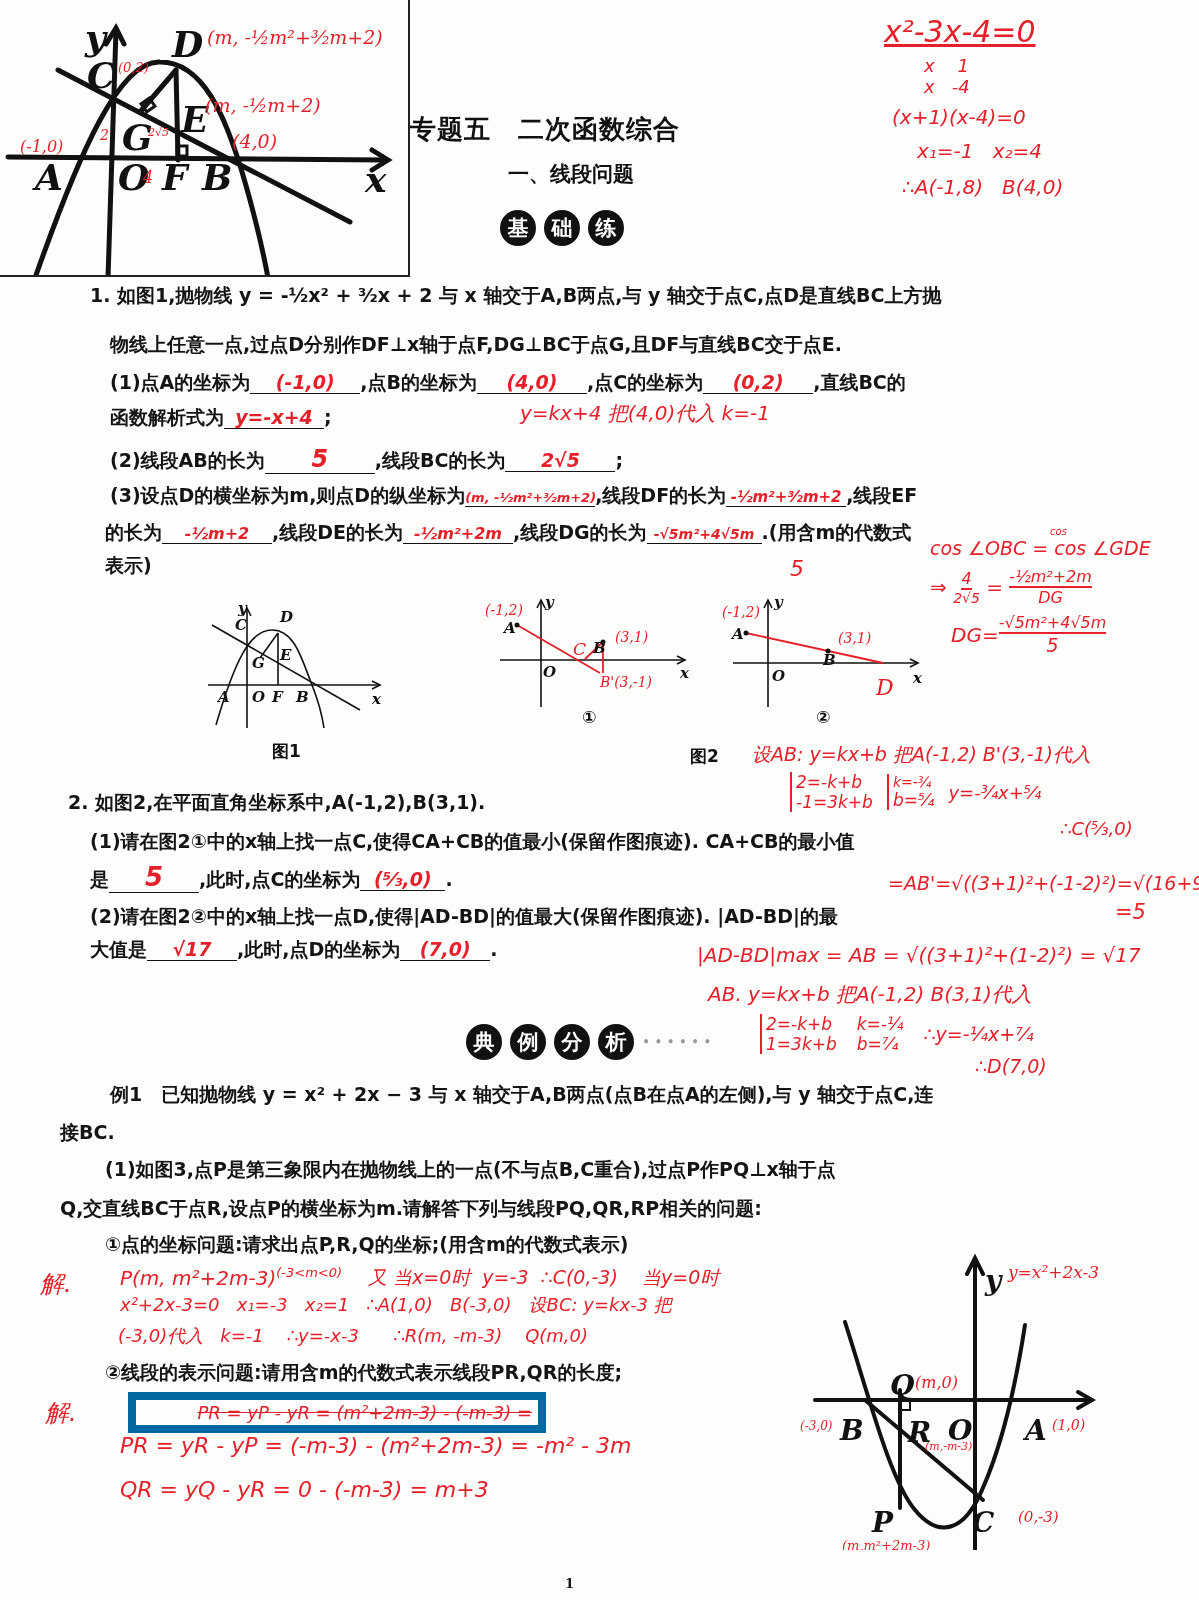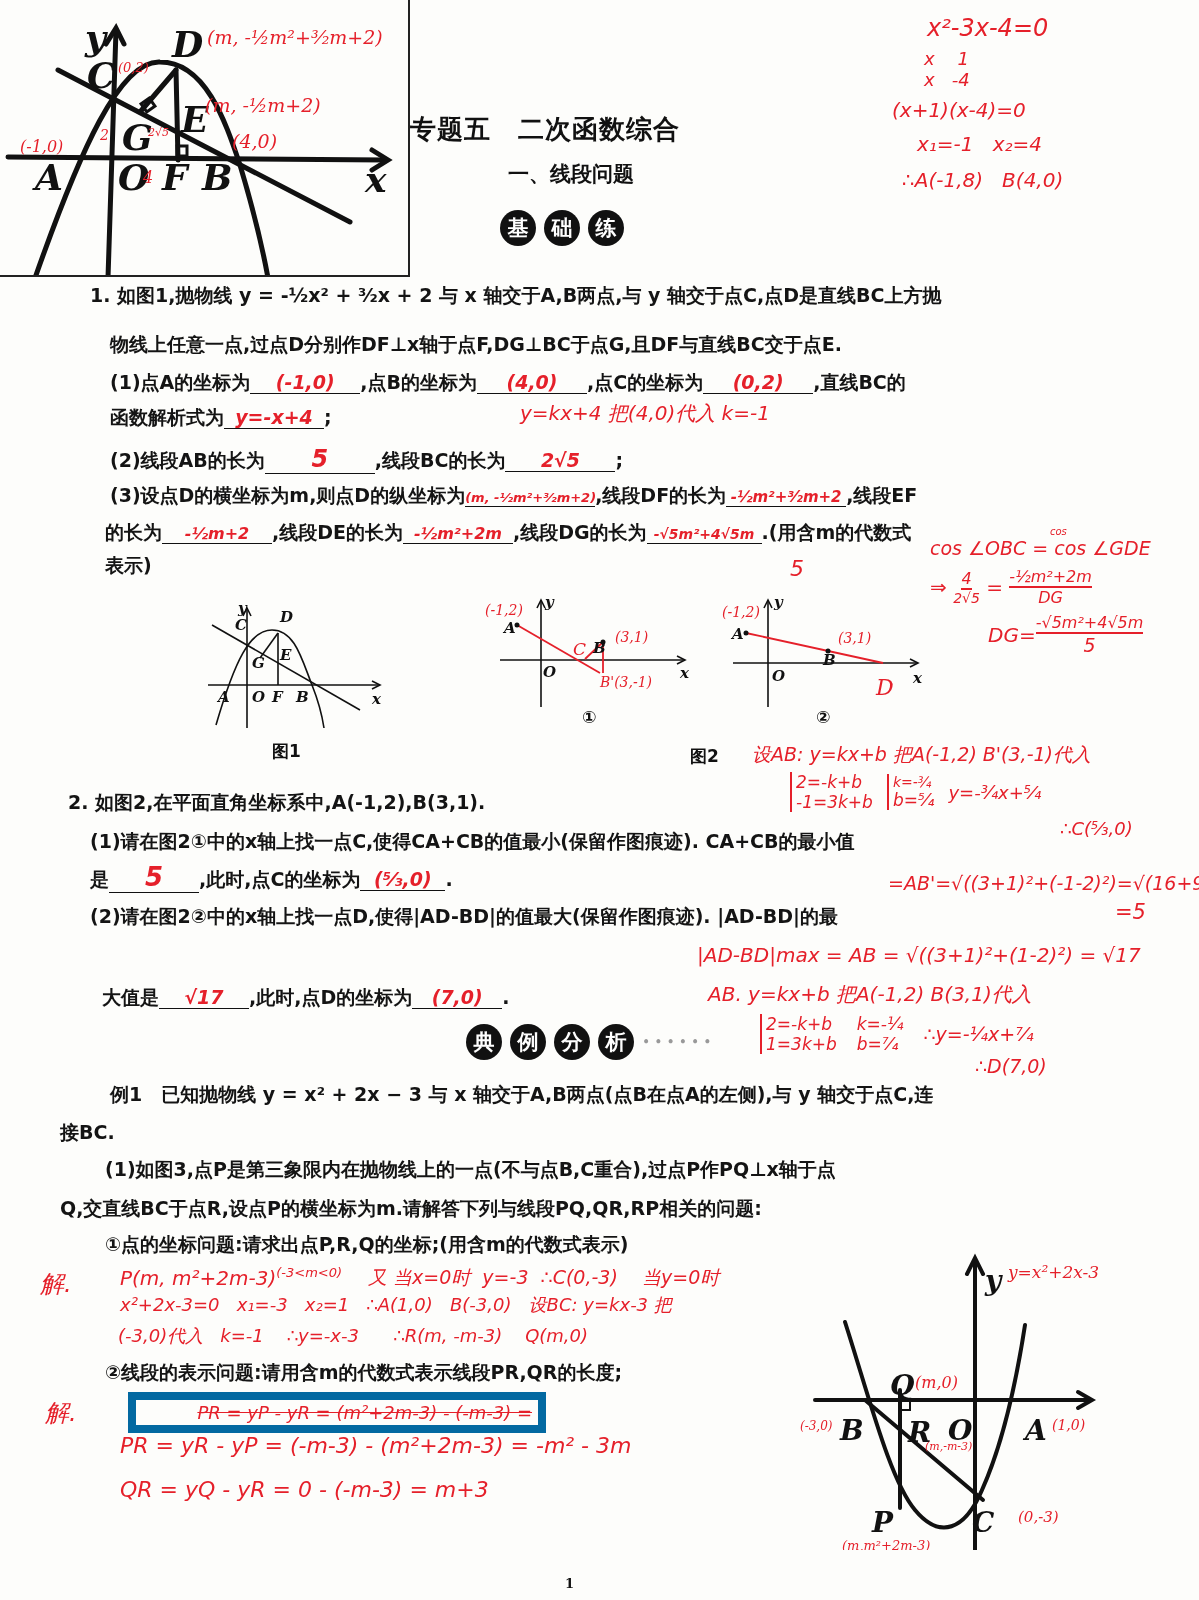--- a/index.html
+++ b/index.html
@@ -59,21 +59,21 @@
       <text x="20" y="152" font-size="16">(-1,0)</text>
       <text x="232" y="148" font-size="19">(4,0)</text>
       <text x="100" y="140" font-size="14">2</text>
       <text x="148" y="136" font-size="11">2√5</text>
       <text x="143" y="183" font-size="16">4</text>
     </g>
   </svg>
 </div>
 
 <div class="abs" style="left:812px;top:6px;width:380px;">
-  <div class="hw" style="font-size:24px;margin-left:115px;margin-top:8px;">x²-3x-4=0</div>
+  <div class="hw" style="font-size:30px;margin-left:72px;margin-top:8px;text-decoration:underline;">x²-3x-4=0</div>
   <div class="hw" style="font-size:18px;margin-left:112px;margin-top:6px;white-space:pre;">x    1</div>
   <div class="hw" style="font-size:18px;margin-left:112px;white-space:pre;">x   -4</div>
   <div class="hw" style="font-size:20px;margin-left:80px;margin-top:8px;">(x+1)(x-4)=0</div>
   <div class="hw" style="font-size:20px;margin-left:105px;margin-top:10px;white-space:pre;">x₁=-1   x₂=4</div>
   <div class="hw" style="font-size:20px;margin-left:90px;margin-top:12px;white-space:pre;">∴A(-1,8)   B(4,0)</div>
 </div>
 
 <div class="abs title" style="left:410px;top:112px;">专题五　二次函数综合</div>
 <div class="abs subtitle" style="left:508px;top:160px;">一、线段问题</div>
 <div class="abs" style="left:500px;top:210px;">
@@ -112,21 +112,21 @@
     <span style="display:inline-flex;flex-direction:column;align-items:center;">
       <span class="hw" style="font-size:16px;border-bottom:2px solid #e5202a;">4</span>
       <span class="hw" style="font-size:14px;">2√5</span>
     </span>
     <span class="hw" style="font-size:20px;">&nbsp;=&nbsp;</span>
     <span style="display:inline-flex;flex-direction:column;align-items:center;">
       <span class="hw" style="font-size:16px;border-bottom:2px solid #e5202a;">-½m²+2m</span>
       <span class="hw" style="font-size:16px;">DG</span>
     </span>
   </div>
-  <div style="display:flex;align-items:center;margin-top:6px;margin-left:58px;">
+  <div style="display:flex;align-items:center;margin-top:6px;margin-left:21px;">
     <span class="hw" style="font-size:20px;">DG=</span>
     <span style="display:inline-flex;flex-direction:column;align-items:center;">
       <span class="hw" style="font-size:16px;border-bottom:2px solid #e5202a;">-√5m²+4√5m</span>
       <span class="hw" style="font-size:19px;">5</span>
     </span>
   </div>
 </div>
 
 <div class="abs" style="left:200px;top:600px;">
   <svg width="190" height="130">
@@ -245,21 +245,21 @@
   <span class="hw" style="font-size:19px">∴y=-¼x+⁷⁄₄</span>
 </div>
 <div class="abs hw" style="left:975px;top:1055px;font-size:19px;">∴D(7,0)</div>
 
 <div class="abs body-text" style="left:68px;top:790px;">2. 如图2,在平面直角坐标系中,A(-1,2),B(3,1).</div>
 <div class="abs body-text" style="left:90px;top:829px;">(1)请在图2①中的x轴上找一点C,使得CA+CB的值最小(保留作图痕迹). CA+CB的最小值</div>
 <div class="abs body-text" style="left:90px;top:862px;">
   <span>是</span><span class="blank" style="width:90px"><span class="hw" style="font-size:26px">5</span></span><span>,此时,点C的坐标为</span><span class="blank" style="width:85px"><span class="hw">(⁵⁄₃,0)</span></span><span>.</span>
 </div>
 <div class="abs body-text" style="left:90px;top:904px;">(2)请在图2②中的x轴上找一点D,使得|AD-BD|的值最大(保留作图痕迹). |AD-BD|的最</div>
-<div class="abs body-text" style="left:102px;top:937px;margin-top:48px;">
+<div class="abs body-text" style="left:90px;top:937px;">
   <span>大值是</span><span class="blank" style="width:90px"><span class="hw">√17</span></span><span>,此时,点D的坐标为</span><span class="blank" style="width:90px"><span class="hw">(7,0)</span></span><span>.</span>
 </div>
 
 <div class="abs" style="left:466px;top:1024px;display:flex;align-items:center;">
   <span class="badge">典</span>
     <span class="badge">例</span>
     <span class="badge">分</span>
     <span class="badge">析</span>
   <span class="dots">••••••</span>
 </div>

